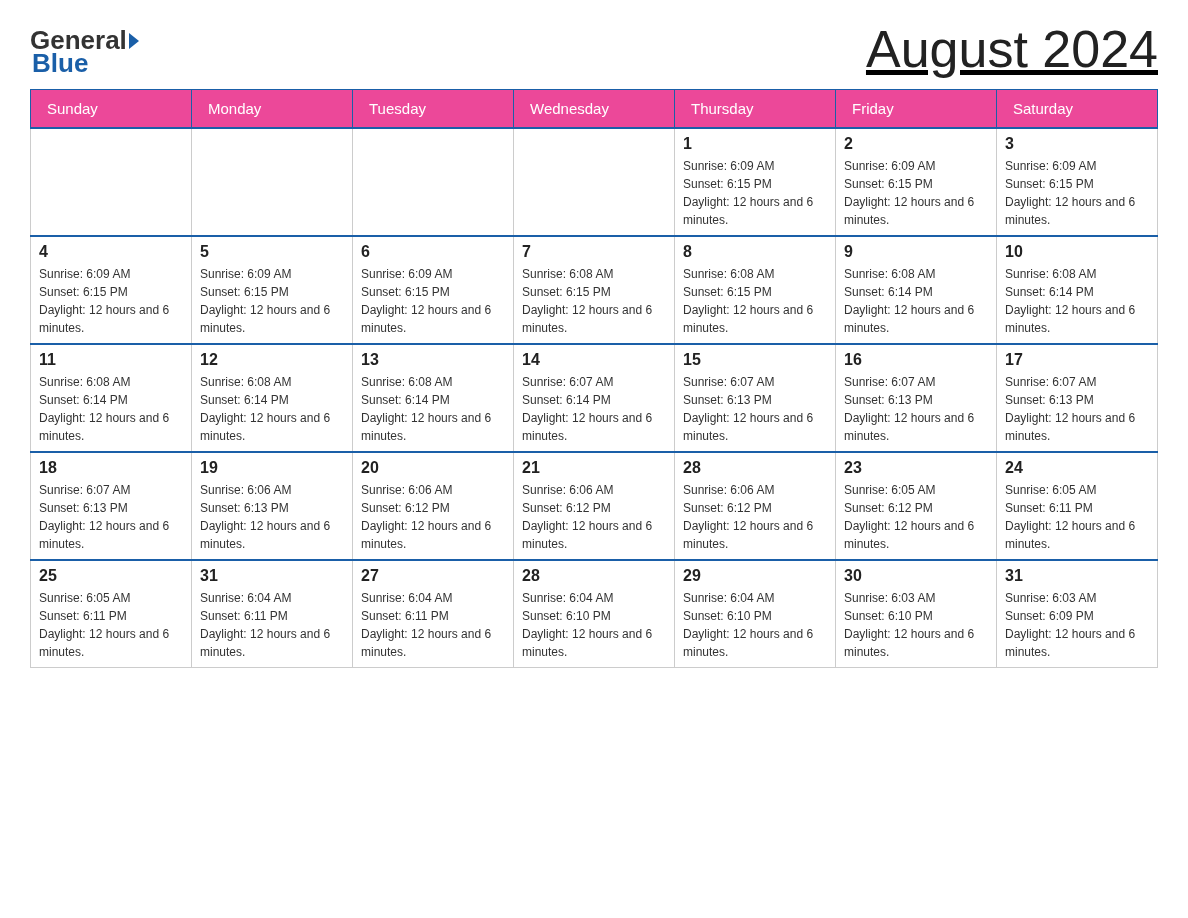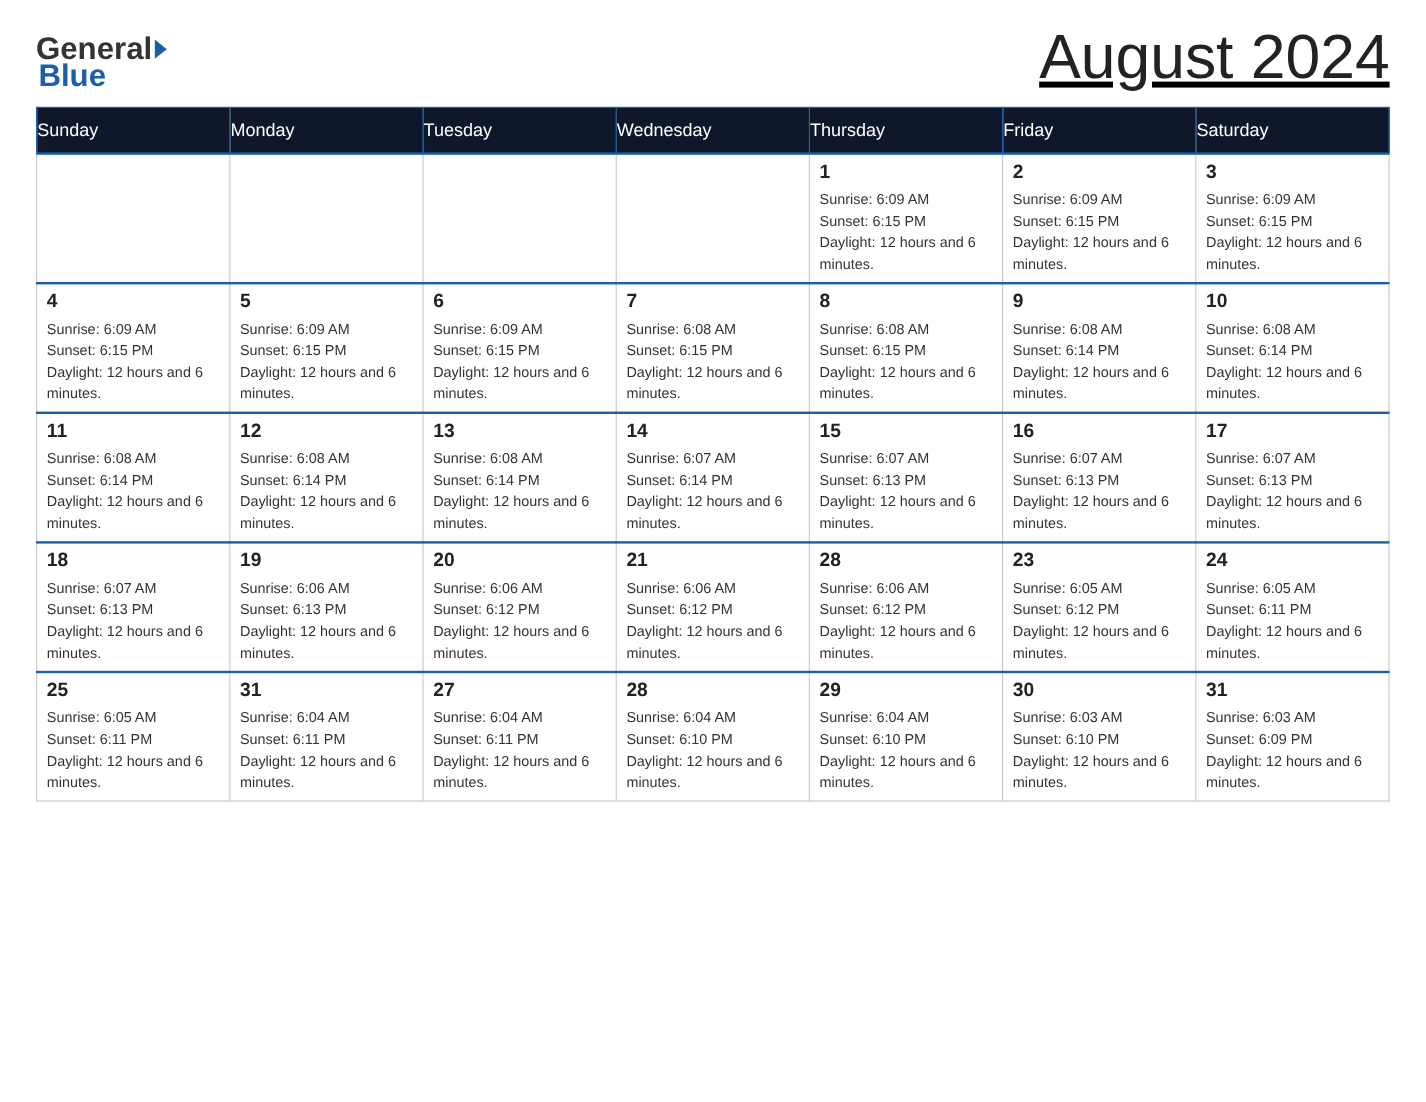--- a/index.html
+++ b/index.html
@@ -6,21 +6,21 @@
     body {
       font-family: Arial, sans-serif;
       background: #fff;
       padding: 20px 30px;
       width: 1188px;
       min-height: 918px;
     }
     #header {
       display: flex;
       justify-content: space-between;
-      align-items: flex-start;
+      align-items: center;
       margin-bottom: 10px;
     }
     #logo {
       display: flex;
       flex-direction: column;
       align-items: flex-start;
       padding-top: 5px;
     }
     #logo-text {
       display: flex;
@@ -50,23 +50,23 @@
       font-size: 20px;
       color: #444;
       margin-top: 4px;
     }
     #calendar {
       width: 100%;
       border-collapse: collapse;
       margin-top: 10px;
     }
     #calendar thead th {
-      background-color: #0f172a;
+      background-color: #ec4899;
       color: #fff;
-      padding: 10px 0;
+      padding: 10px 16px;
       font-size: 15px;
       font-weight: normal;
       text-align: left;
       border: 1px solid #1a5fa8;
     }
     #calendar tbody td {
       border: 1px solid #ccc;
       vertical-align: top;
       padding: 6px 8px;
       width: calc(100% / 7);

